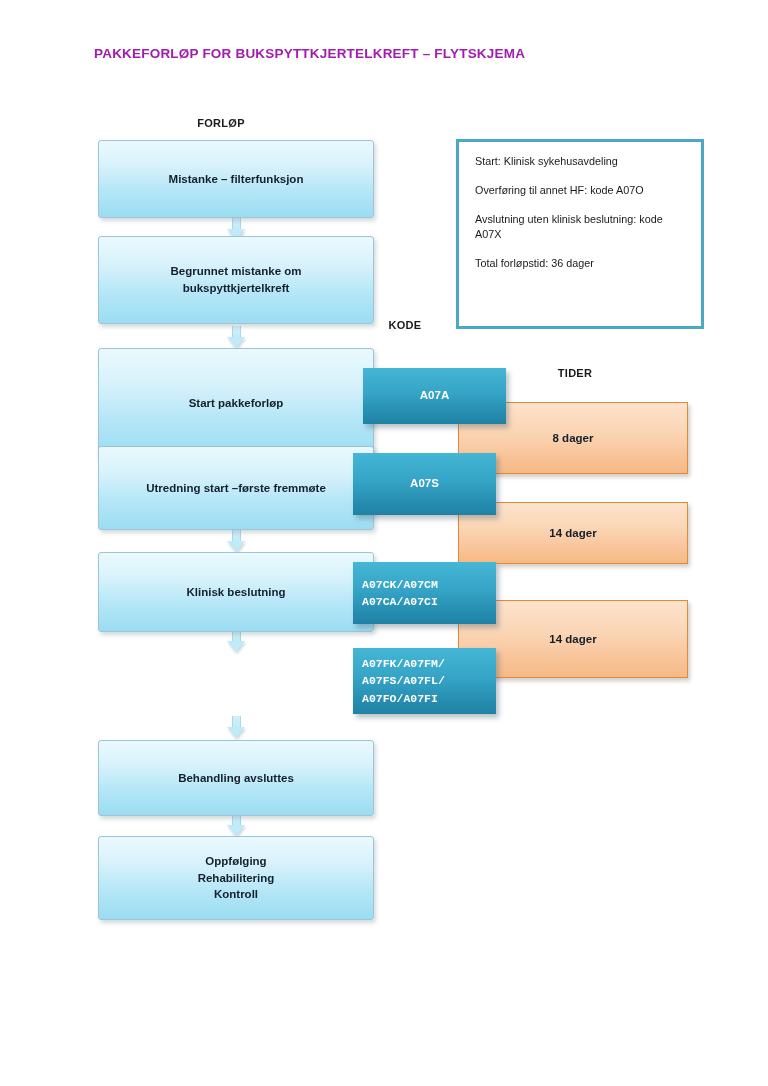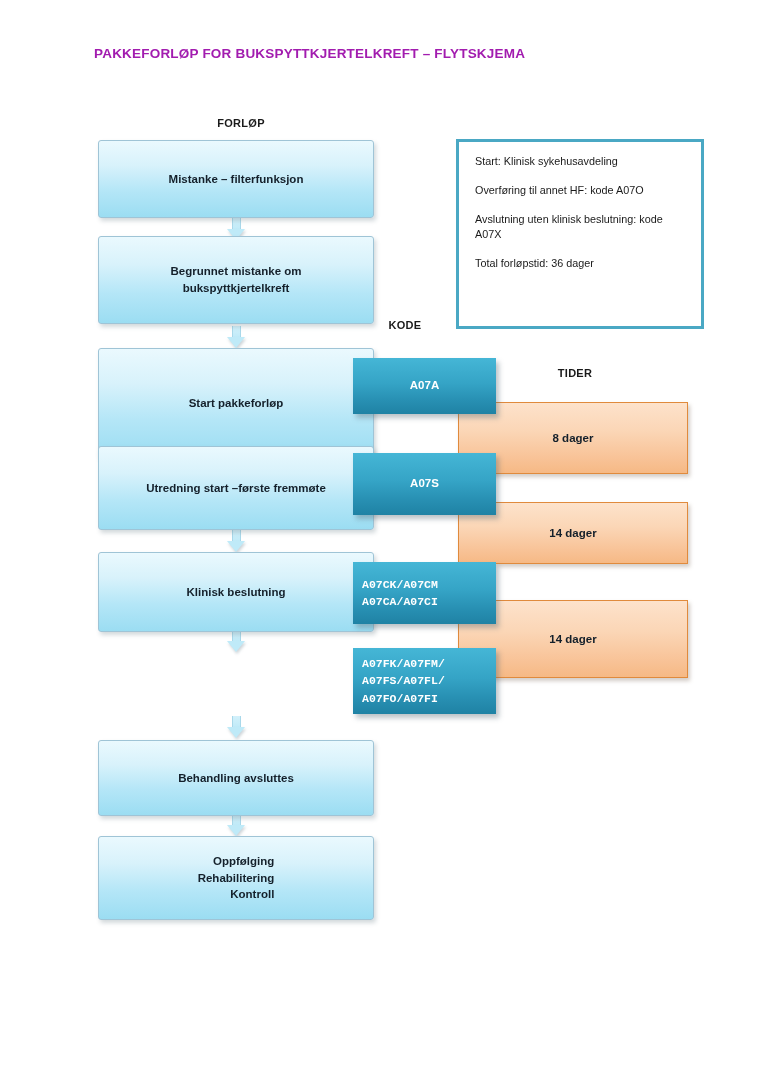--- a/index.html
+++ b/index.html
@@ -23,21 +23,21 @@
   
   .col-header {
     position: absolute;
     font-size: 11px;
     font-weight: bold;
     color: #1a1a1a;
     letter-spacing: 0.3px;
     text-align: center;
     white-space: nowrap;
   }
-  #hdr-forlop { left: 156px; top: 117px; width: 170px; }
+  #hdr-forlop { left: 136px; top: 117px; width: 170px; }
   #hdr-kode   { left: 370px; top: 319px; width: 70px; }
   #hdr-tider  { left: 500px; top: 367px; width: 150px; }
 
   
   .flow-box {
     position: absolute;
     left: 98px;
     width: 276px;
     border-radius: 3px;
     border: 1px solid #9fc4d6;
@@ -173,21 +173,21 @@
   <div class="flow-box" style="top:552px; height:80px;">
     <span class="flow-label">Klinisk beslutning</span>
   </div>
 
 
   <div class="flow-box" style="top:740px; height:76px;">
     <span class="flow-label">Behandling avsluttes</span>
   </div>
 
   <div class="flow-box" style="top:836px; height:84px;">
-    <span class="flow-label" style="white-space:pre-line;text-align:right;">Oppfølging
+    <span class="flow-label" style="white-space:pre-line;">Oppfølging
 Rehabilitering
 Kontroll</span>
   </div>
 
   <div class="flow-arrow" style="top:218px;">
     <div class="shaft"></div>
     <div class="head"></div>
   </div>
   <div class="flow-arrow" style="top:326px;">
     <div class="shaft"></div>
@@ -207,21 +207,21 @@
   </div>
   <div class="flow-arrow" style="top:716px;">
     <div class="shaft"></div>
     <div class="head"></div>
   </div>
   <div class="flow-arrow" style="top:814px;">
     <div class="shaft"></div>
     <div class="head"></div>
   </div>
 
-  <div class="code-box centered" style="top:358px; height:56px;">
+  <div class="code-box centered" style="top:368px; height:56px;margin-left:10px;">
     <span class="code-label">A07A</span>
   </div>
 
   <div class="code-box centered" style="top:453px; height:62px;">
     <span class="code-label">A07S</span>
   </div>
 
   <div class="code-box lefted" style="top:562px; height:62px;">
     <span class="code-label">A07CK/A07CM
 A07CA/A07CI</span>

